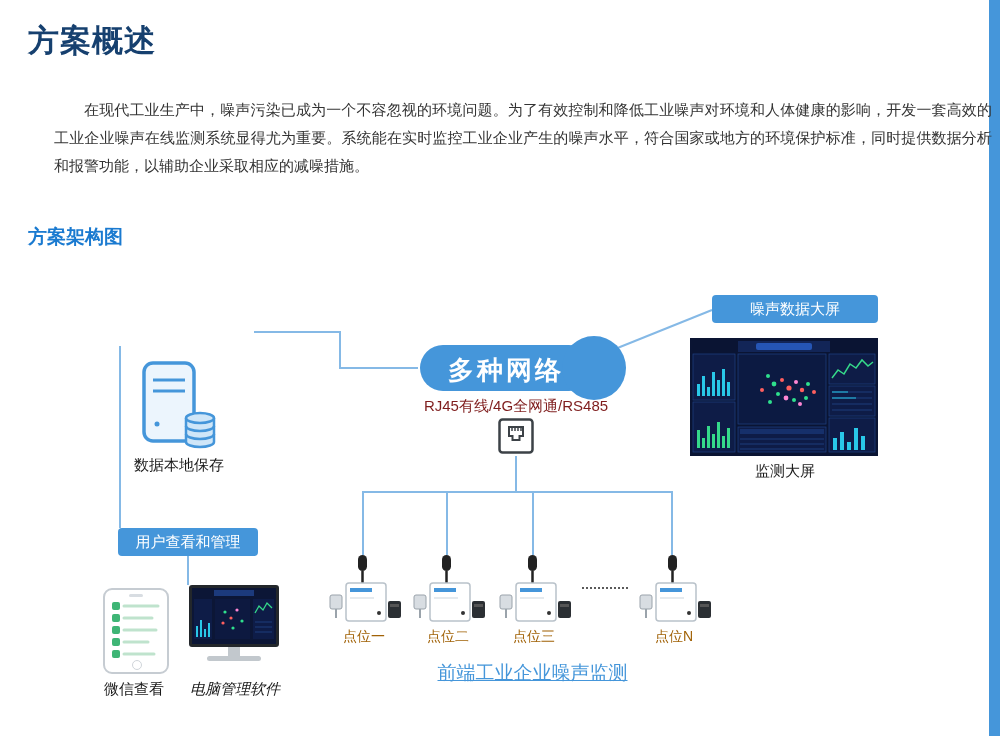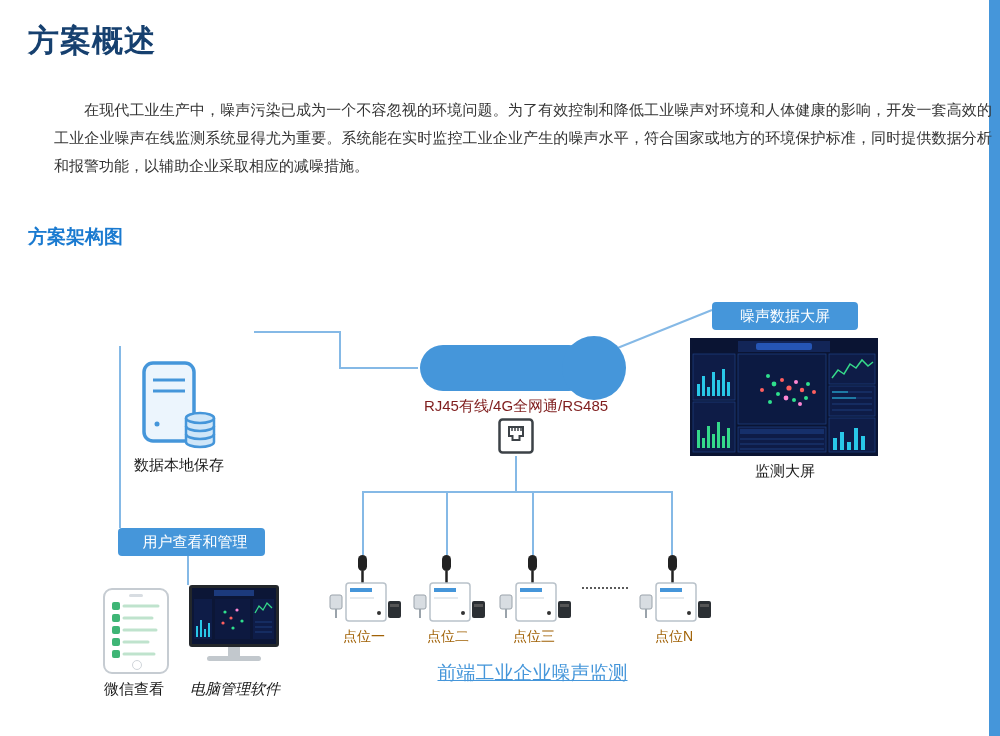--- a/index.html
+++ b/index.html
@@ -72,21 +72,21 @@
     <circle cx="21" cy="64" r="2.5" fill="#4596da"></circle>
     <g stroke="#4596da" stroke-width="2.5" fill="#cfe6f8">
       <path d="M50 58 v24 a14 5 0 0 0 28 0 v-24"></path>
       <ellipse cx="64" cy="58" rx="14" ry="5"></ellipse>
       <path d="M50 66 a14 5 0 0 0 28 0" fill="none"></path>
       <path d="M50 74 a14 5 0 0 0 28 0" fill="none"></path>
     </g>
   </svg>
   <div class="lbl" style="left:104px;top:186px;width:150px;">数据本地保存</div>
 
-  <div class="blue-box" style="left:118px;top:258px;width:140px;padding-left:7px;">用户查看和管理</div>
+  <div class="blue-box" style="left:118px;top:258px;width:140px;">用户查看和管理</div>
 
   <div class="phone">
     <div class="phone-speaker"></div>
     <div class="phone-screen">
       <svg width="50" height="58">
         <g fill="#3eb575">
           <rect x="1" y="2" width="8" height="8" rx="2"></rect>
           <rect x="1" y="14" width="8" height="8" rx="2"></rect>
           <rect x="1" y="26" width="8" height="8" rx="2"></rect>
           <rect x="1" y="38" width="8" height="8" rx="2"></rect>
@@ -131,34 +131,35 @@
             <line x1="63" y1="39" x2="80" y2="39"></line>
             <line x1="63" y1="44" x2="80" y2="44"></line>
           </g>
       </svg>
     </div>
     <div class="monitor-neck"></div>
     <div class="monitor-base"></div>
   </div>
   <div class="lbl" style="left:185px;top:410px;width:100px;font-style:italic;">电脑管理软件</div>
 
+  <div class="net-label">多种网络</div>
   <div class="net-sub">RJ45有线/4G全网通/RS485</div>
 
   <svg class="icon-abs" style="left:498px;top:148px;" width="36" height="36" viewBox="0 0 36 36">
     <rect x="1.5" y="1.5" width="33" height="33" rx="3" fill="#fff" stroke="#3c4247" stroke-width="2.5"></rect>
     <path d="M11 9 h14 v9 h-3.5 v4 h-7 v-4 H11 z" fill="none" stroke="#3c4247" stroke-width="2"></path>
     <g stroke="#3c4247" stroke-width="1.5">
       <line x1="14" y1="9" x2="14" y2="13"></line>
         <line x1="17" y1="9" x2="17" y2="13"></line>
       <line x1="20" y1="9" x2="20" y2="13"></line>
         <line x1="23" y1="9" x2="23" y2="13"></line>
     </g>
   </svg>
 
-  <div class="blue-box" style="left:712px;top:32px;width:146px;">噪声数据大屏</div>
+  <div class="blue-box" style="left:712px;top:25px;width:166px;">噪声数据大屏</div>
 
   <svg class="icon-abs" style="left:690px;top:68px;" width="188" height="118">
     <rect width="188" height="118" fill="#0a1433"></rect>
     <rect x="48" y="3" width="92" height="11" fill="#122557"></rect>
     <rect x="66" y="5" width="56" height="7" rx="2" fill="#2555b4"></rect>
     <rect x="3" y="16" width="42" height="46" fill="#0e1c47" stroke="#1d3c7c" stroke-width="0.8"></rect>
     <g fill="#29c8e8">
       <rect x="7" y="46" width="3" height="12"></rect>
         <rect x="12" y="38" width="3" height="20"></rect>
       <rect x="17" y="49" width="3" height="9"></rect>

